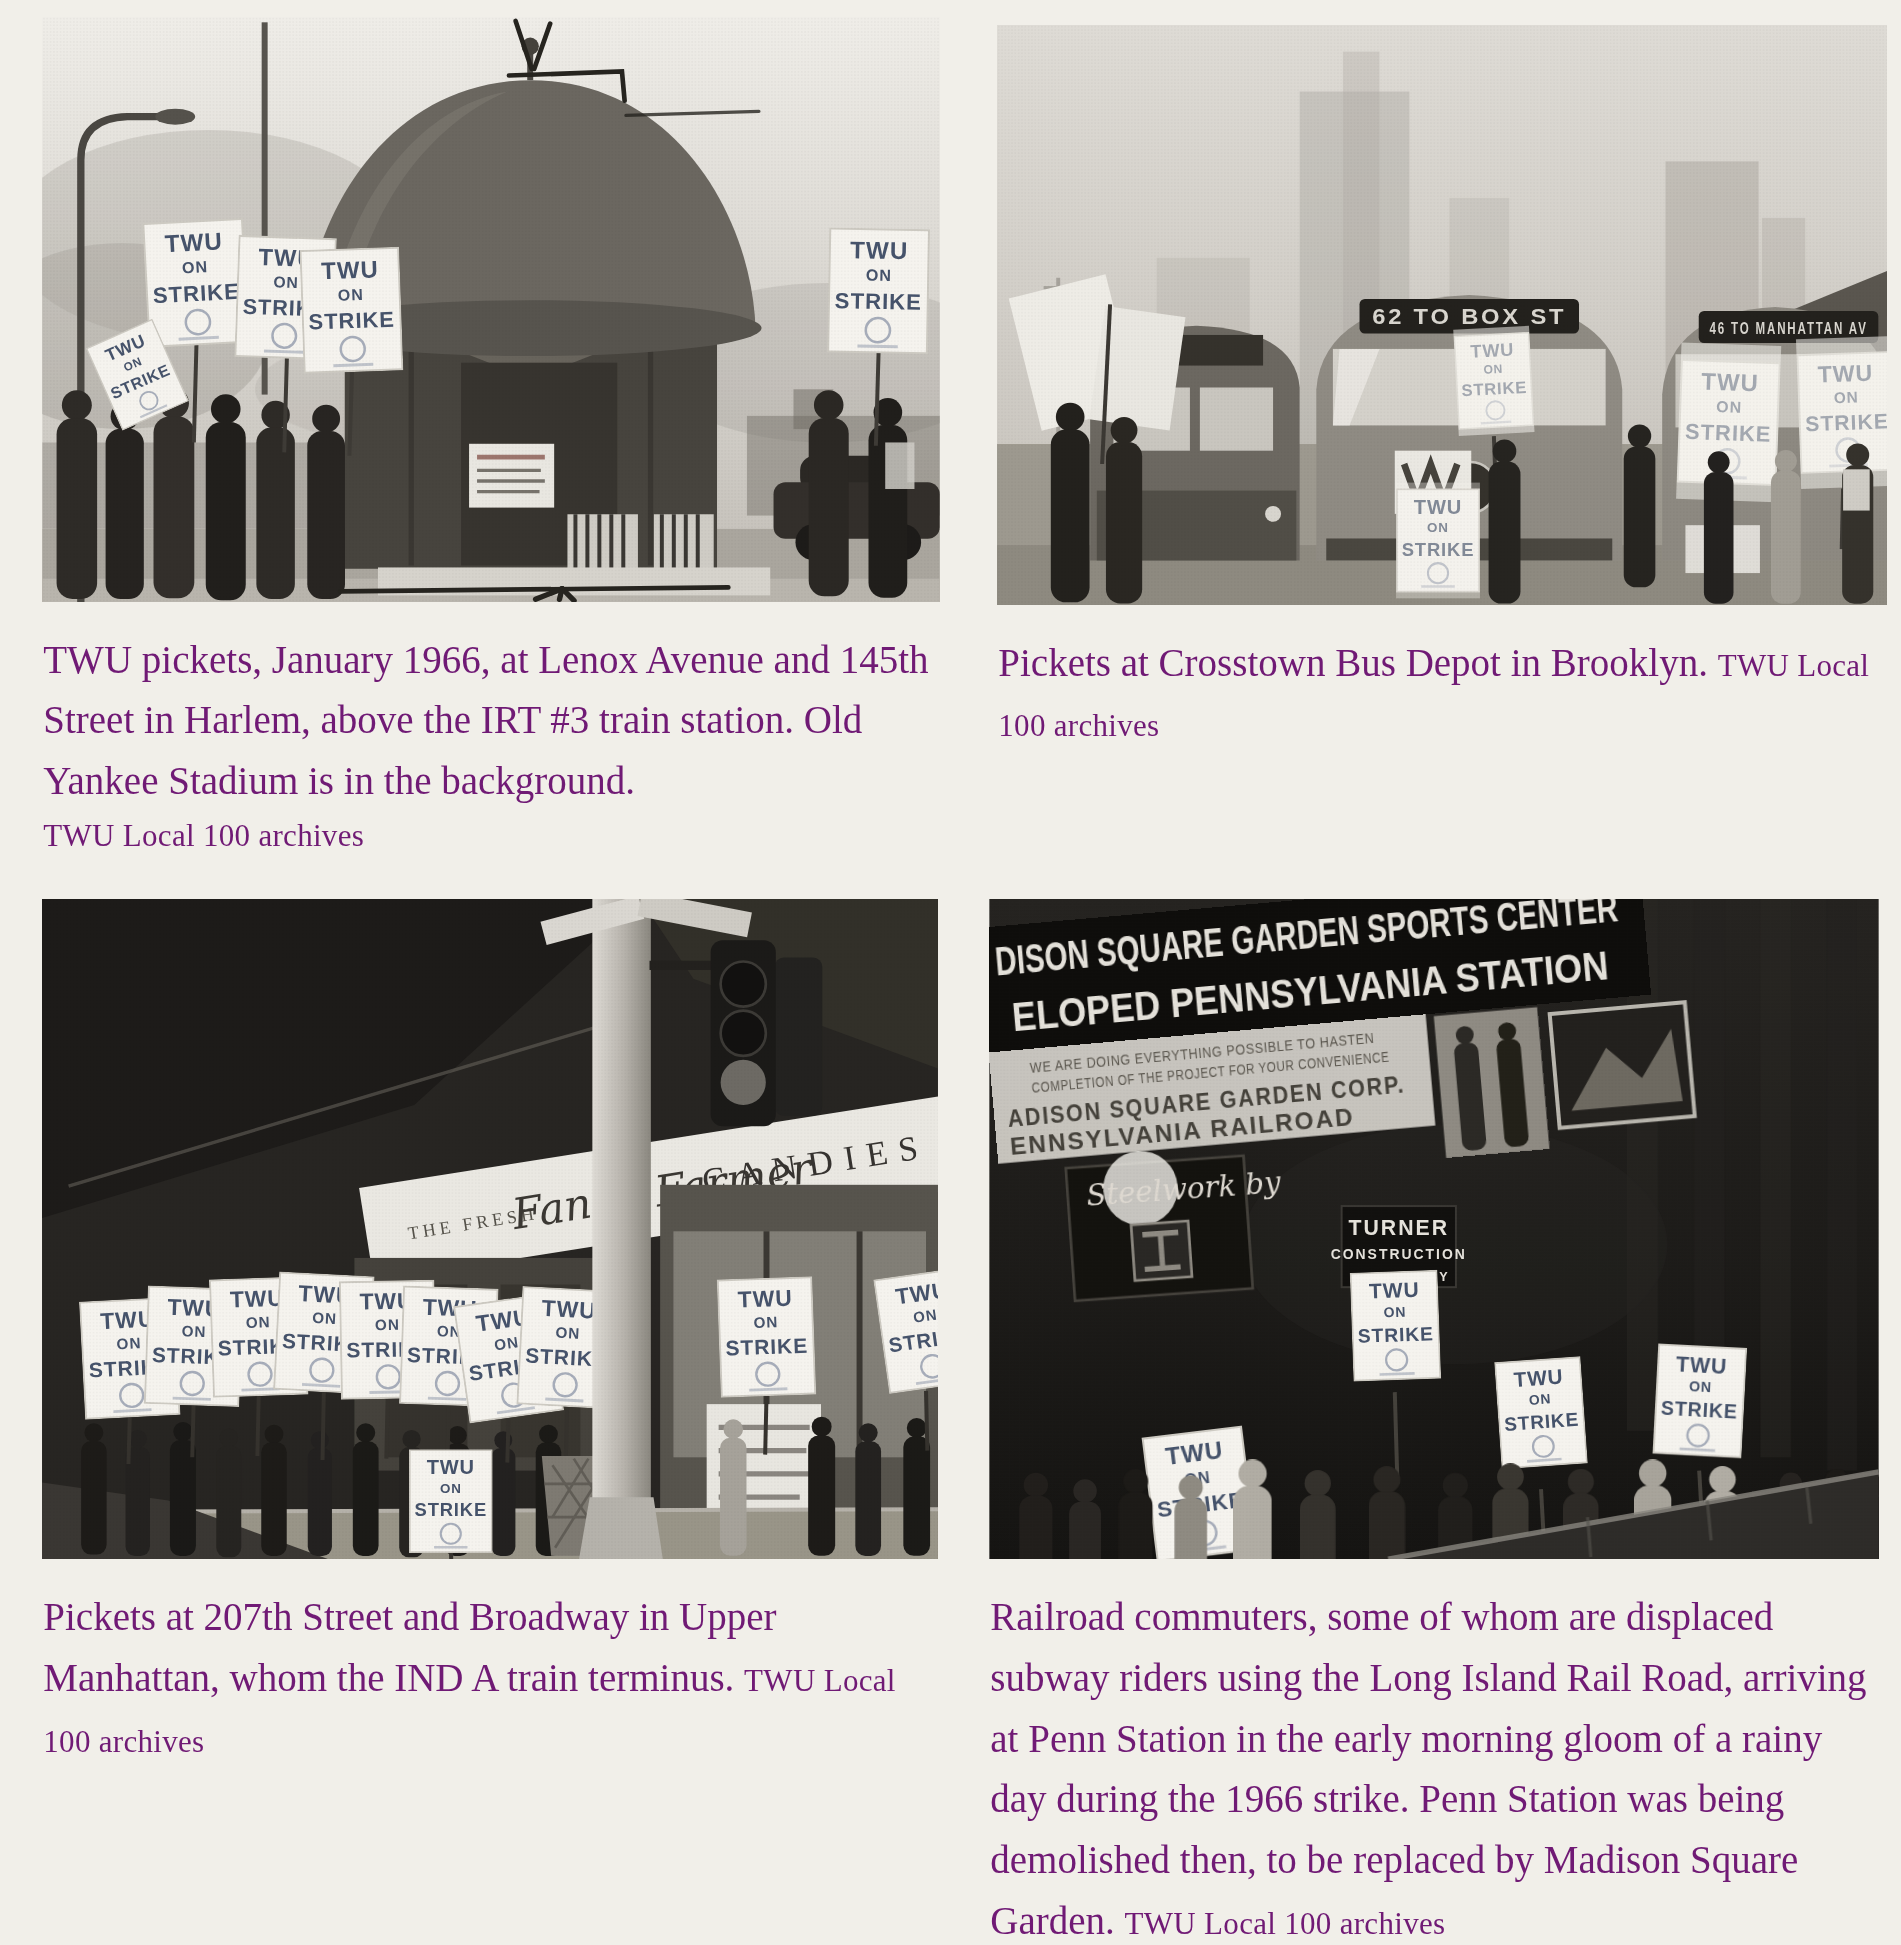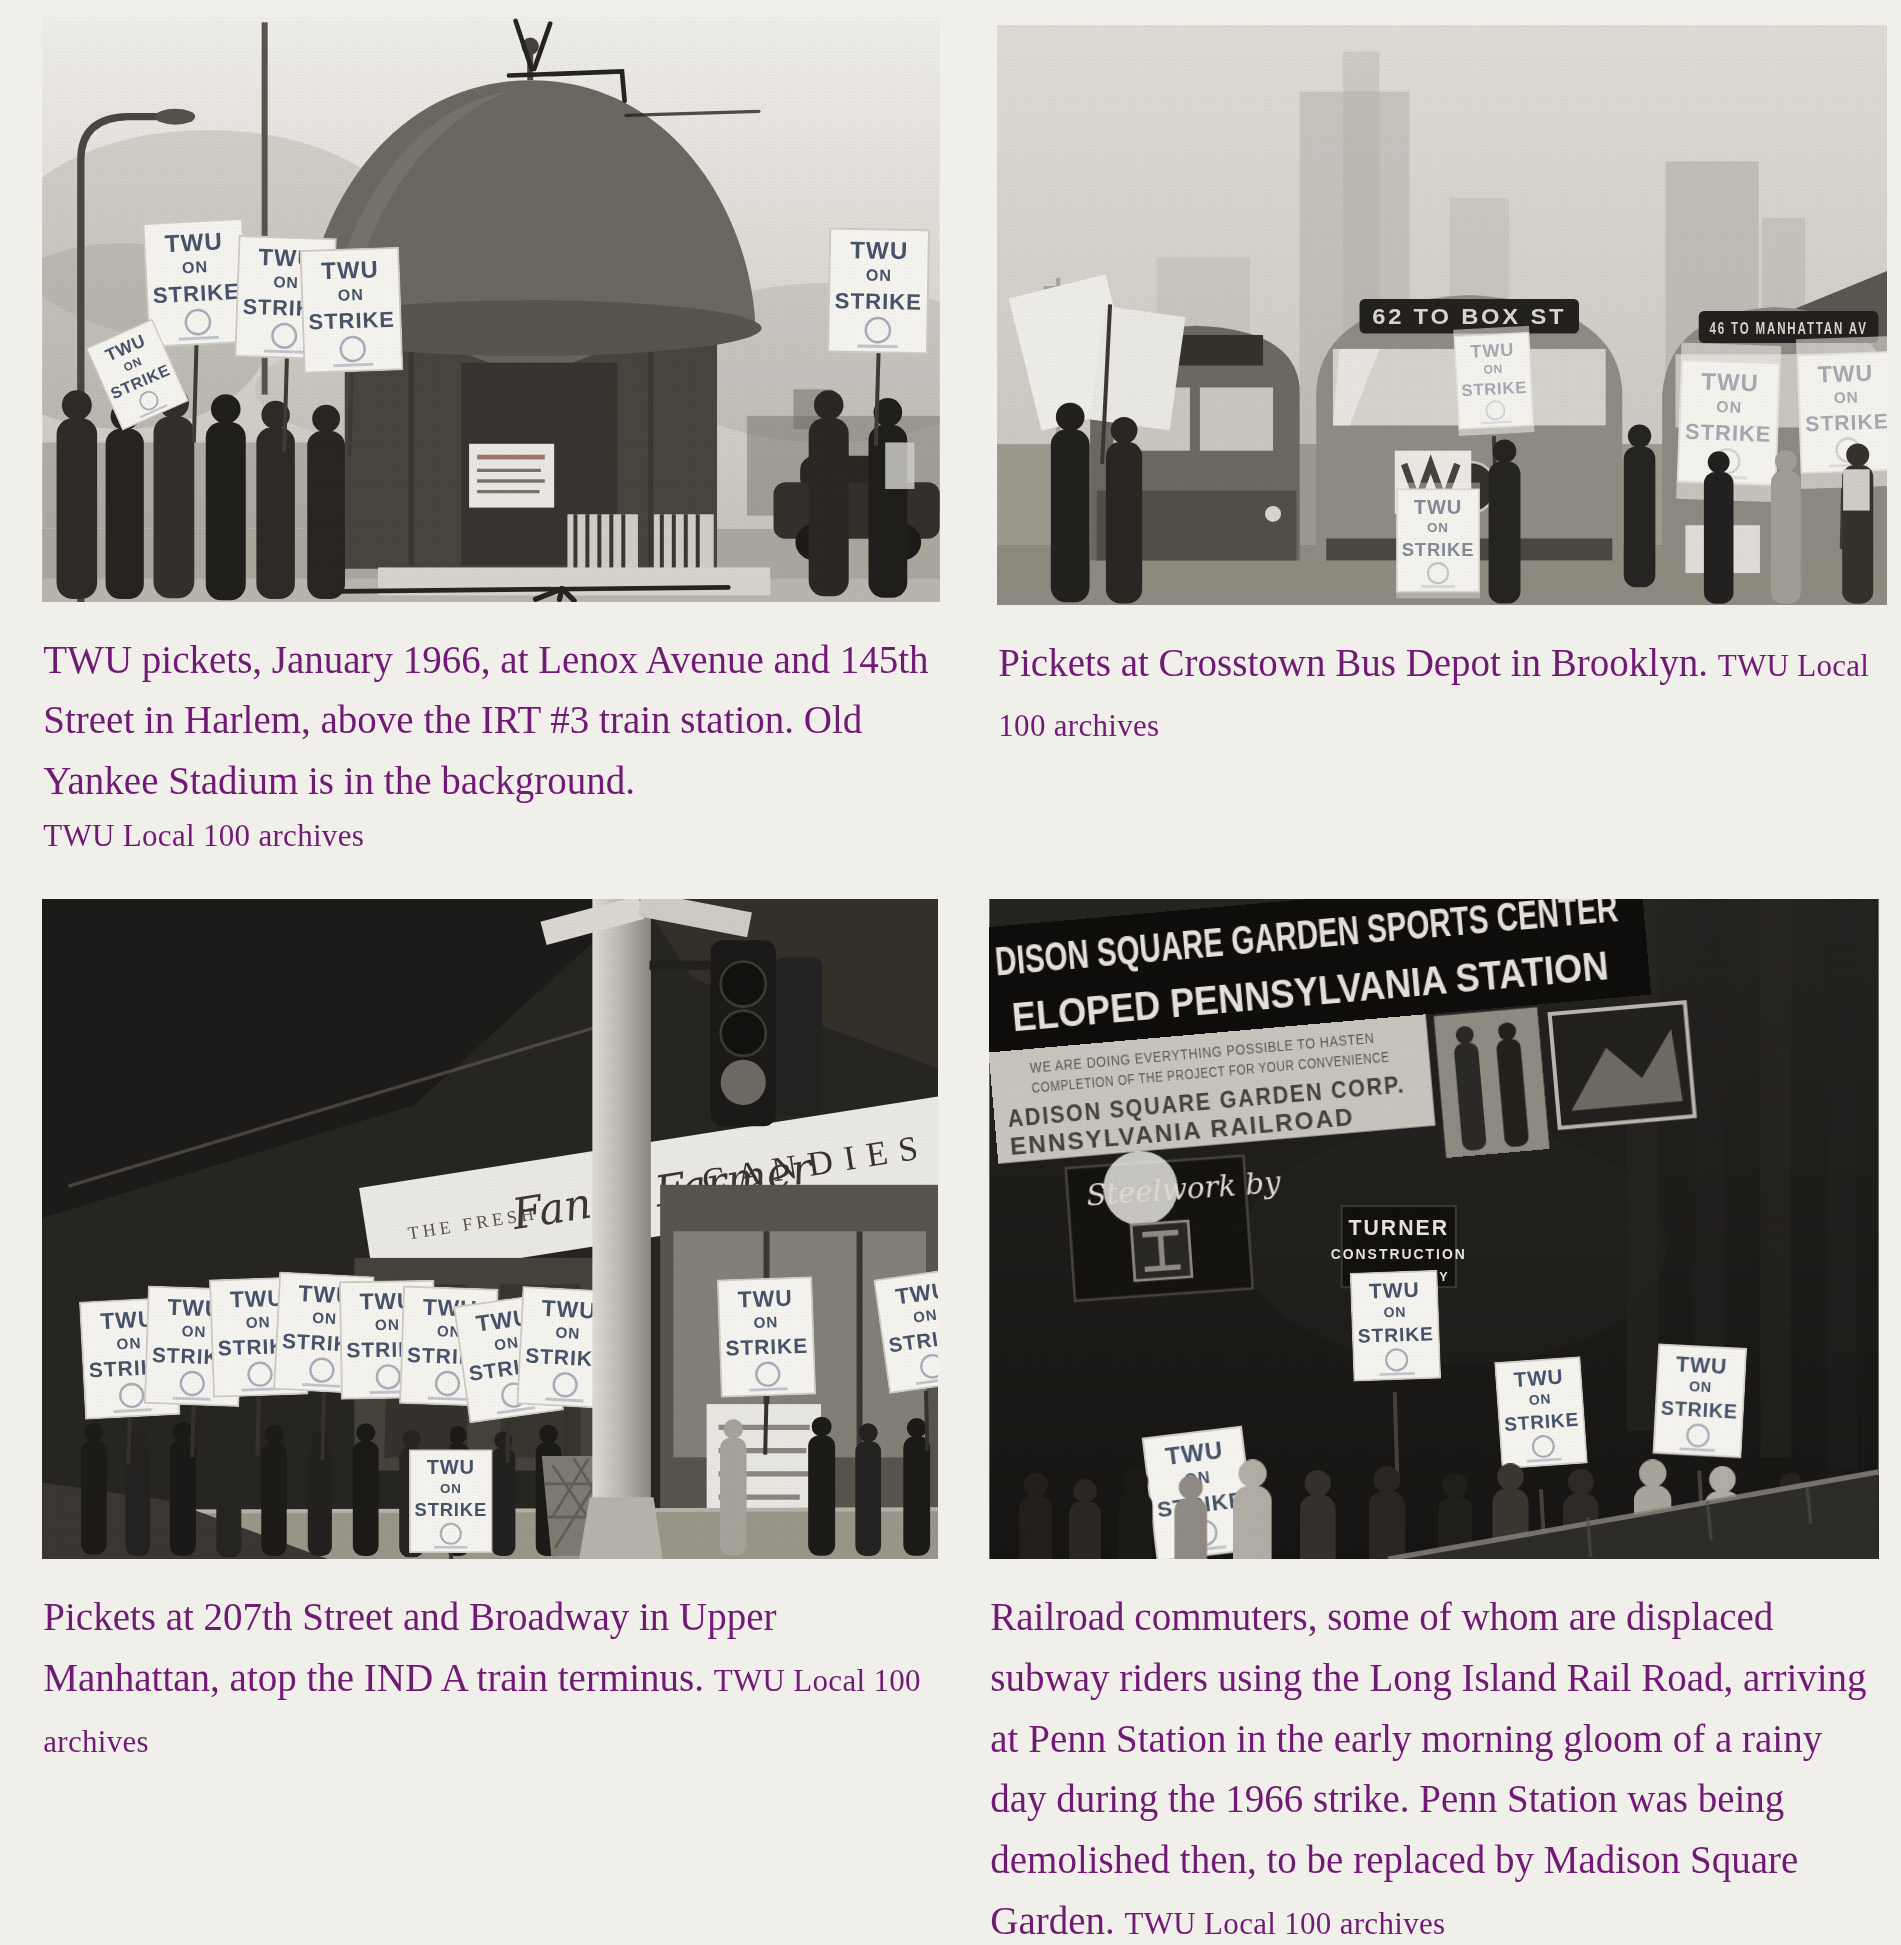--- a/index.html
+++ b/index.html
@@ -397,21 +397,21 @@
       <line x1="914" y1="100" x2="1015" y2="100" stroke="#23211e" stroke-width="14"></line>
       <rect x="1102" y="88" width="72" height="238" rx="14" fill="#232220"></rect>
       <rect x="1006" y="62" width="98" height="280" rx="18" fill="#1b1a18"></rect>
       <circle cx="1055" cy="128" r="34" fill="#121110" stroke="#3c3a36" stroke-width="4"></circle>
       <circle cx="1055" cy="202" r="34" fill="#121110" stroke="#3c3a36" stroke-width="4"></circle>
       <circle cx="1055" cy="276" r="34" fill="#b0ada4" opacity="0.55"></circle>
     </g>
     <rect width="1348" height="993" fill="url(#halftone)"></rect>
   </svg>
   <figcaption class="caption">
-    <span>Pickets at 207th Street and Broadway in Upper Manhattan, atop the IND A train terminus.</span>
+    <span>Pickets at 207th Street and Broadway in Upper Manhattan, whom the IND A train terminus.</span>
     <span class="credit">TWU Local 100 archives</span>
   </figcaption>
 </figure>
 
 <figure class="fig" style="left:989px;top:899px;width:890px;margin:0">
   <svg class="photo" width="890" height="660" viewBox="0 0 1338 993">
     <rect width="1338" height="993" fill="url(#nightG)"></rect>
 
     <g opacity="0.5">
       <rect x="960" y="0" width="46" height="800" fill="#2a2825"></rect>

